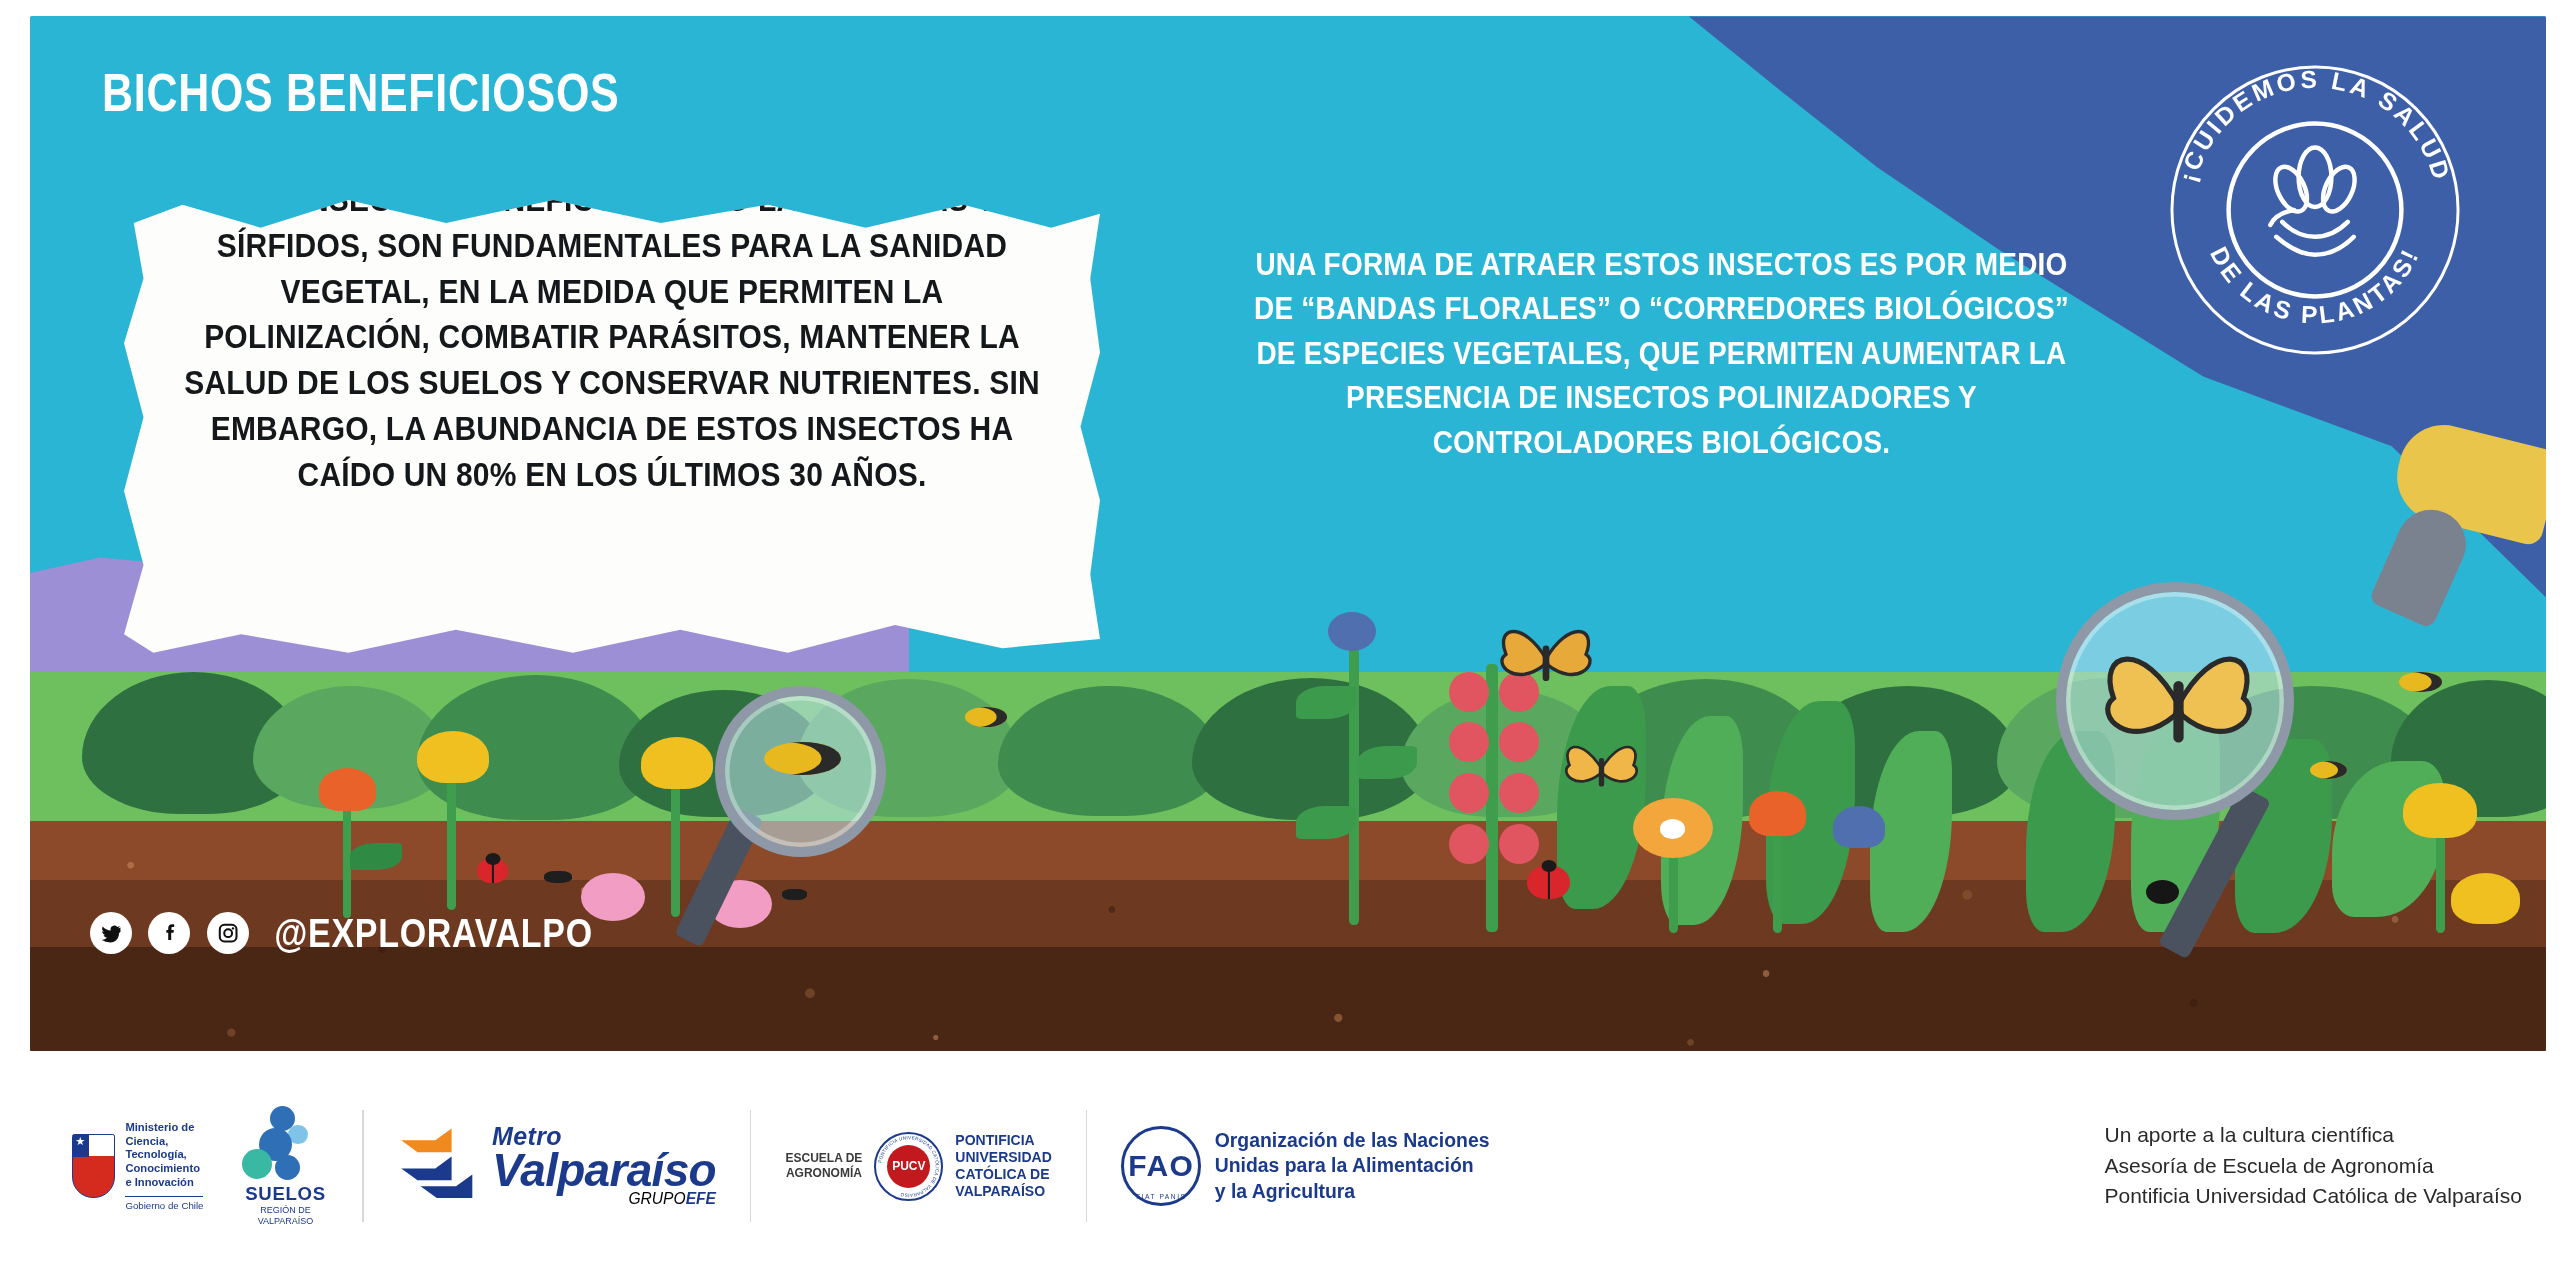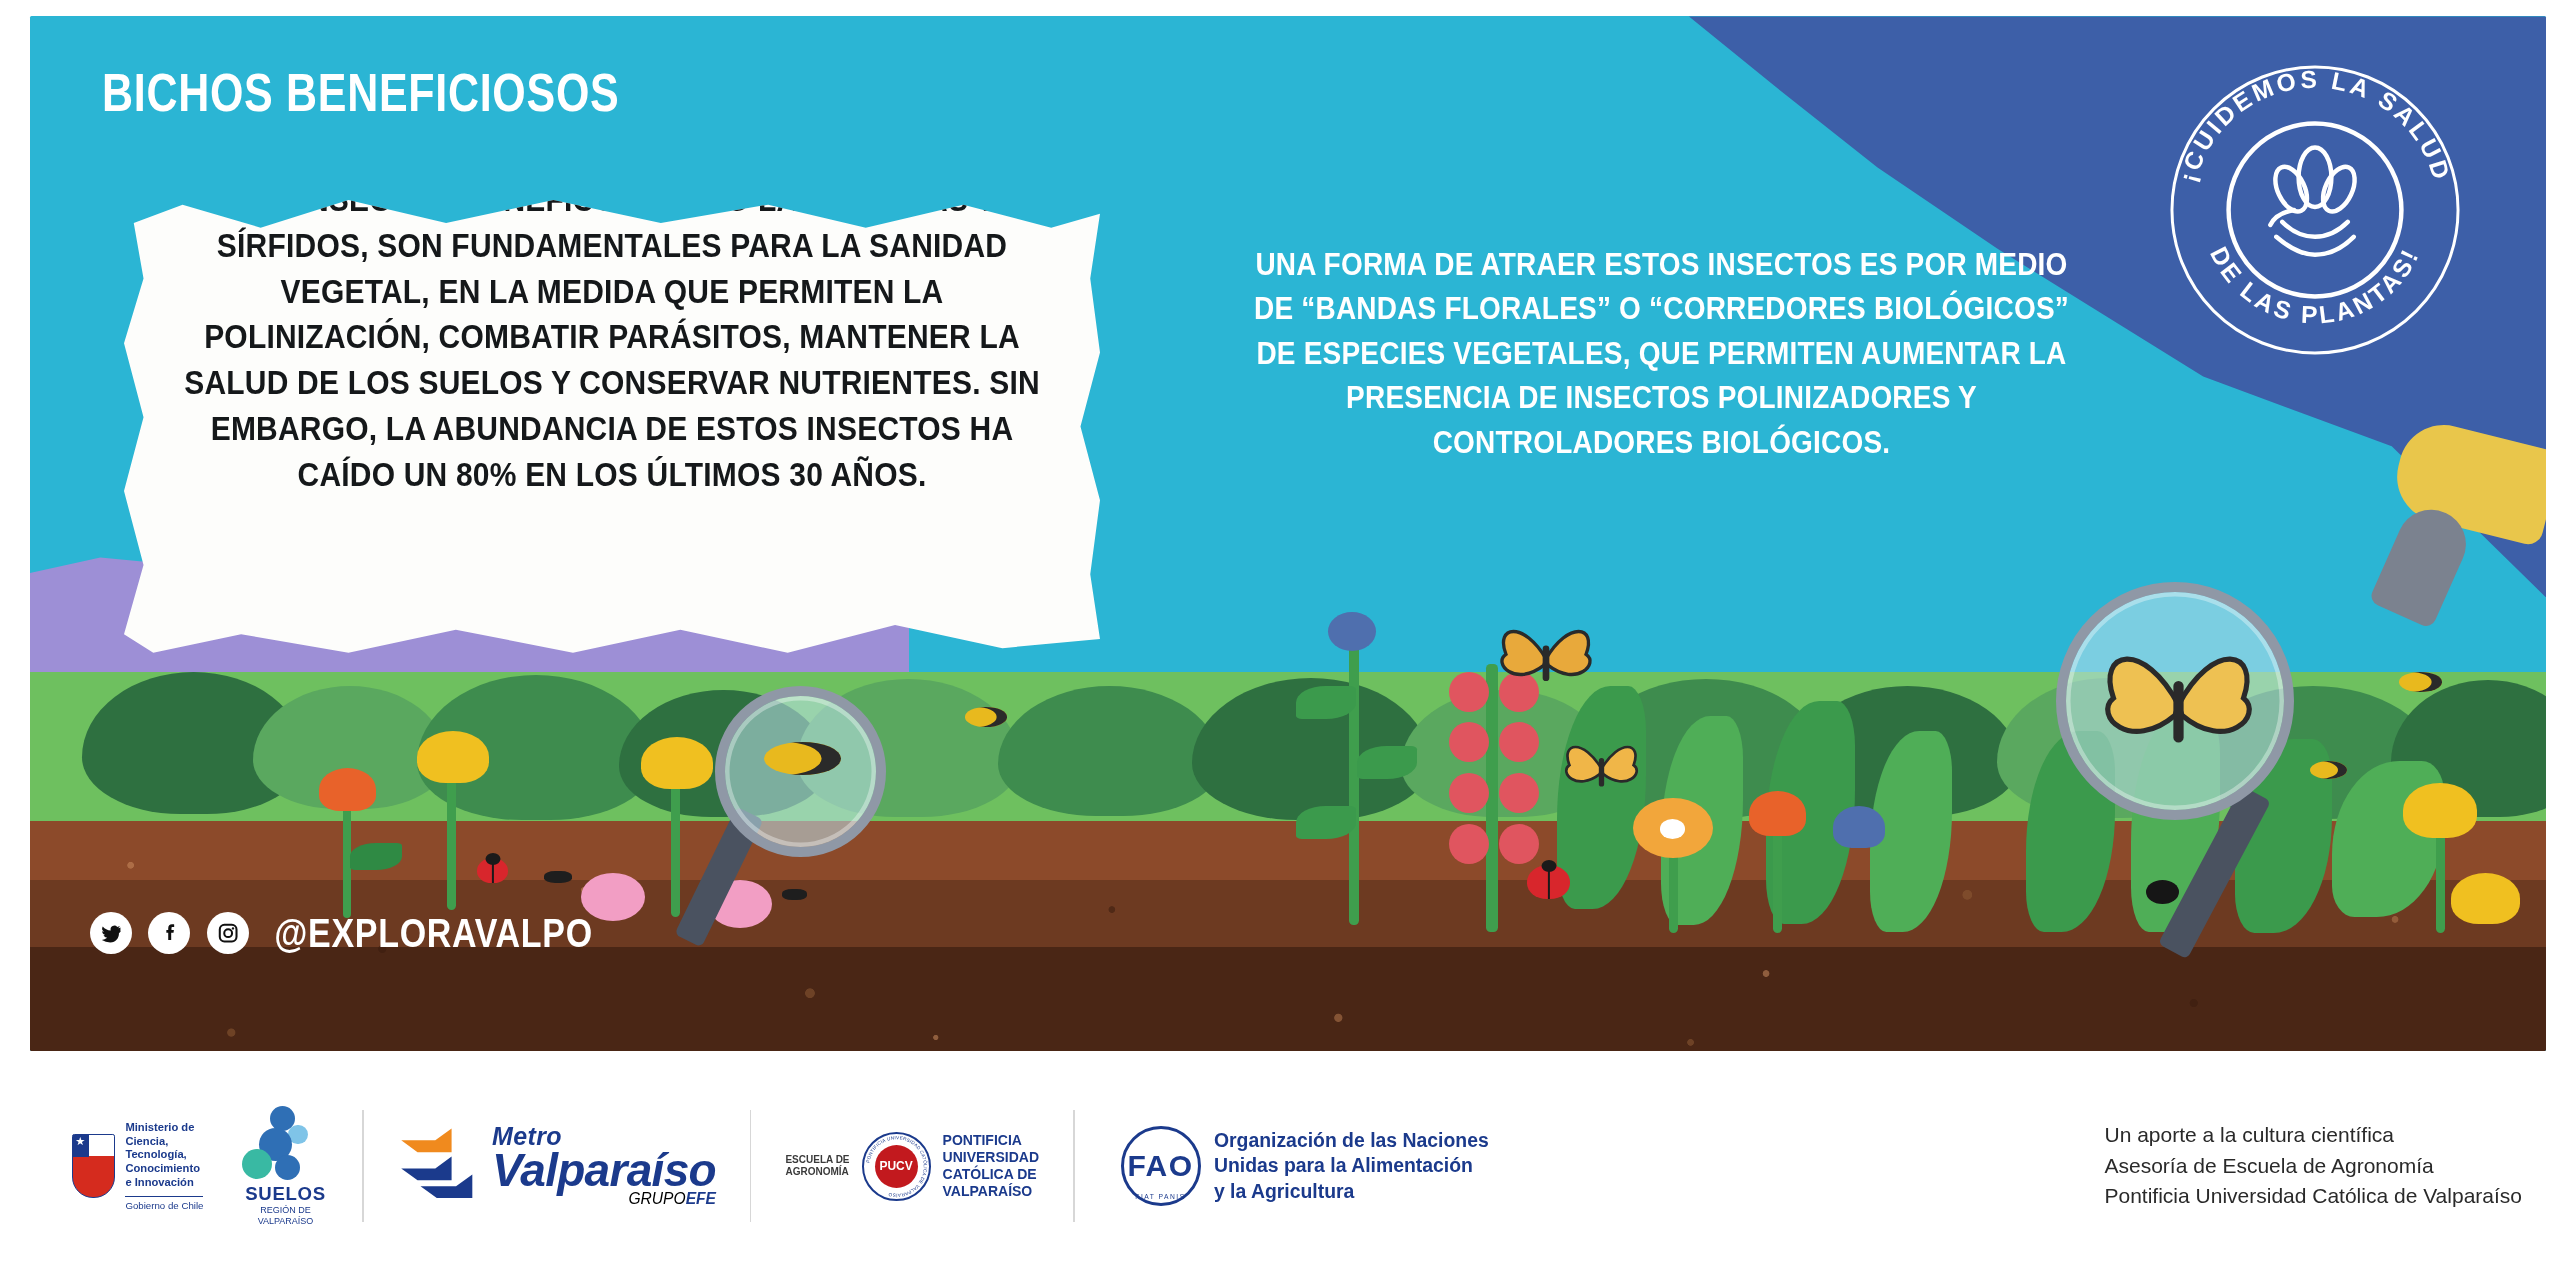--- a/index.html
+++ b/index.html
@@ -248,21 +248,21 @@
   .metro { display: flex; align-items: center; gap: 12px; }
   .metro-arrows { position: relative; width: 82px; height: 77px; }
   .metro-words { line-height: .94; font-style: italic; }
   .metro-top { font-size: 25px; color: #1b3a8c; font-weight: bold; letter-spacing: 0.4px; }
   .metro-main { font-size: 46px; color: #1b3a8c; font-weight: bold; letter-spacing: -0.7px; }
   .metro-grupo { text-align: right; font-size: 15.6px; color: #1b3a8c; font-weight: bold; }
   .metro-grupo .thin { color: #000000; font-weight: normal; }
 
   
   .pucv { display: flex; align-items: center; gap: 12px; }
-  .escuela { font-size: 10px; font-weight: bold; color: #3a3a3a; line-height: 1.25; text-align: left; }
+  .escuela { font-size: 12px; font-weight: bold; color: #3a3a3a; line-height: 1.25; text-align: center; }
   .pucv-crest {
     width: 69px; height: 69px; border-radius: 50%;
     border: 2.2px solid #1b3a8c;
     position: relative;
     display: flex; align-items: center; justify-content: center;
     overflow: hidden;
   }
   .pucv-crest .inner {
     width: 43px; height: 43px; border-radius: 50%;
     background: #c2191e;
@@ -275,21 +275,20 @@
   }
   .pucv-name { font-size: 14px; color: #1b3a8c; font-weight: bold; line-height: 1.22; }
 
   
   .fao { display: flex; align-items: center; gap: 13.4px; }
   .fao-mark {
     width: 80px; height: 80px; border-radius: 50%;
     border: 3px solid #1b3a8c;
     display: flex; align-items: center; justify-content: center;
     position: relative;
-    margin-left: 12px;
   }
   .fao-mark .letters {
     font-size: 30px; color: #1b3a8c; font-weight: bold; letter-spacing: 1.5px;
   }
   .fao-mark .motto {
     position: absolute; bottom: 3px; left: 0; right: 0;
     text-align: center; font-size: 6.7px; color: #1b3a8c; letter-spacing: 1.5px;
   }
   .fao-text { font-size: 19.4px; color: #1b3a8c; font-weight: bold; line-height: 1.3; }
 

